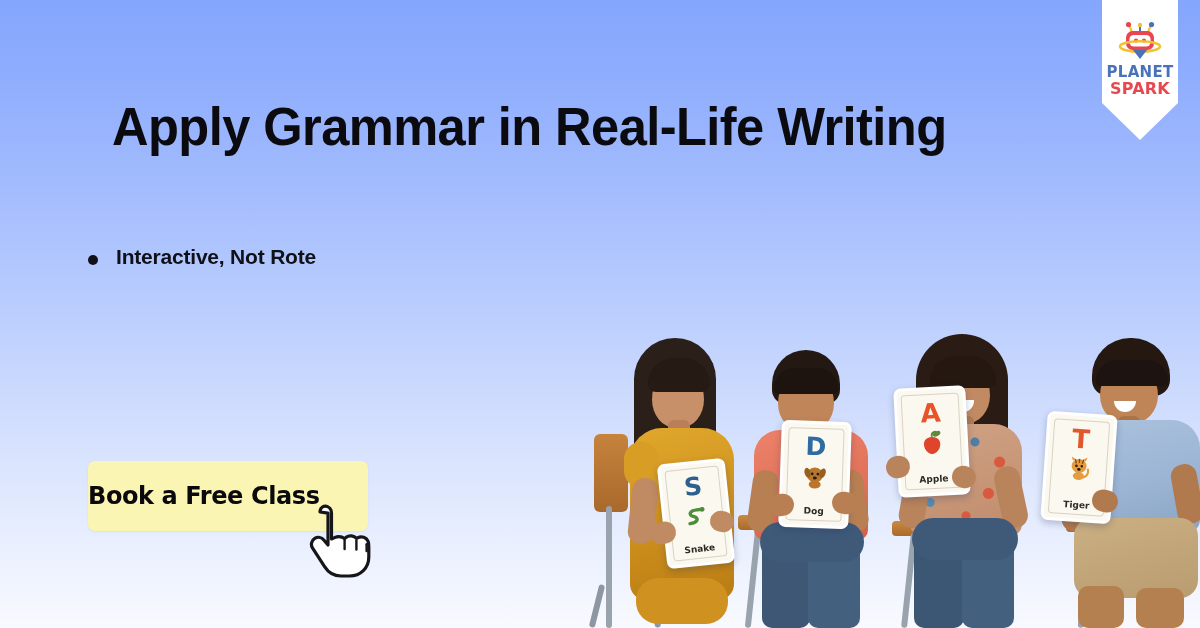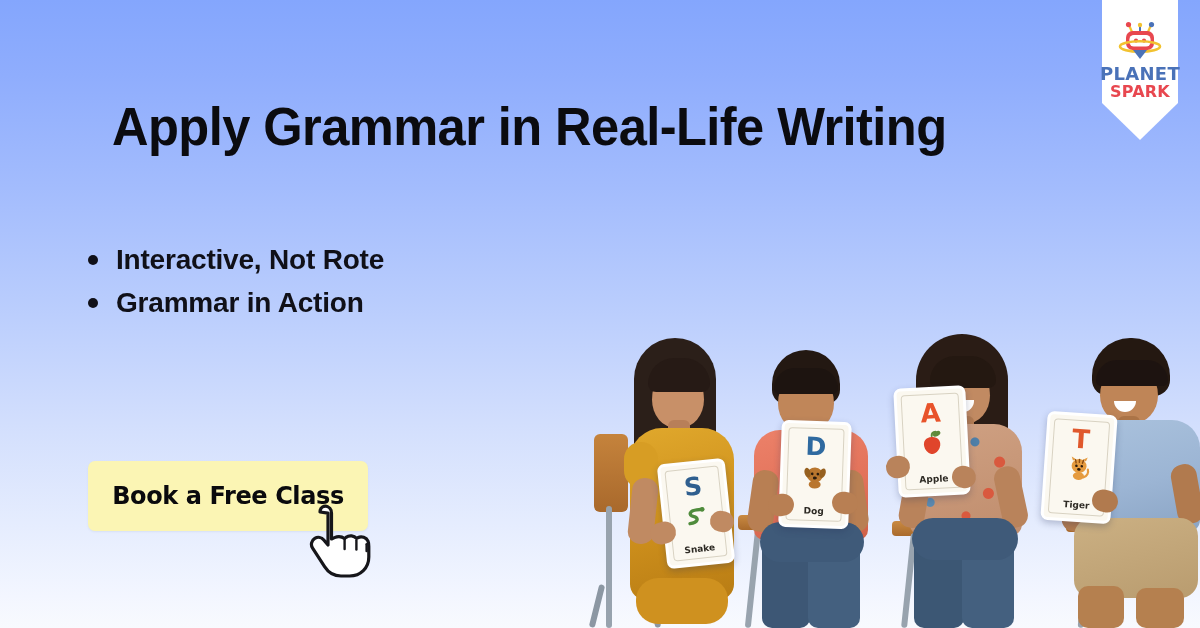--- a/index.html
+++ b/index.html
@@ -31,21 +31,21 @@
   }
   .logo-wrap{
     position:absolute;left:1102px;top:22px;width:76px;height:100px;
     display:flex;flex-direction:column;align-items:center;justify-content:flex-start;
   }
   .robot{position:relative;width:46px;height:40px;}
   .robot svg{display:block;}
   .logo-type{margin-top:3px;text-align:center;line-height:1;}
   .logo-planet{
     font-family:"DejaVu Sans", sans-serif;
-    font-weight:700;font-size:18px;letter-spacing:.3px;
+    font-weight:700;font-size:15px;letter-spacing:.3px;
     color:#4a72b8;display:block;
   }
   .logo-spark{
     font-family:"DejaVu Sans", sans-serif;
     font-weight:700;font-size:16px;letter-spacing:.2px;
     color:#e8474f;display:block;margin-top:1px;
   }
 
   
   .headline{
@@ -58,36 +58,36 @@
   }
 
   
   .bullets{
     position:absolute;left:86px;top:246px;
     list-style:none;margin:0;padding:0;
   }
   .bullets li{
     position:relative;
     padding-left:30px;
-    font-weight:bold;font-size:28px;line-height:1;
+    font-weight:bold;font-size:21px;line-height:1;
     color:#101018;
     margin-bottom:15px;
     letter-spacing:-0.2px;
     white-space:nowrap;
   }
   .bullets li .dot{
     position:absolute;left:2px;top:9px;
     width:10px;height:10px;border-radius:50%;background:#101018;
   }
 
   
   .cta{
     position:absolute;left:88px;top:461px;width:280px;height:70px;
     background:#fbf5b4;border:none;border-radius:7px;
-    display:flex;align-items:center;justify-content:center;
+    display:flex;align-items:center;justify-content:flex-start;
     box-shadow:0 1px 2px rgba(90,110,170,.10);
     padding:0;cursor:pointer;
   }
   .cta-label{
     font-family:"DejaVu Sans", sans-serif;
     font-weight:bold;font-size:24px;letter-spacing:-0.4px;color:#0a0a0d;
     white-space:nowrap;
   }
   .cursor-hand{
     position:absolute;left:300px;top:504px;width:72px;height:74px;
@@ -183,24 +183,20 @@
       <span class="logo-spark">SPARK</span>
     </div>
   </div>
 
   <h1 class="headline">Apply Grammar in Real-Life Writing</h1>
 
   <ul class="bullets">
     <li>
       <span class="dot"></span>
       <span>Interactive, Not Rote</span>
-    </li>
-    <li>
-      <span class="dot"></span>
-      <span>Grammar in Action</span>
     </li>
   </ul>
 
   <button class="cta">
     <span class="cta-label">Book a Free Class</span>
   </button>
   <div class="cursor-hand">
     <svg width="72" height="74" viewBox="0 0 72 74">
       <path d="M20 8
                C20 3.6 24 1 27.6 2.6

